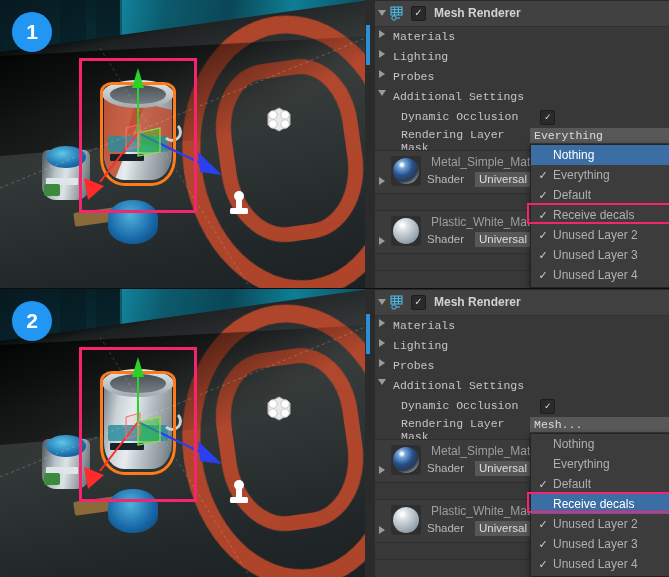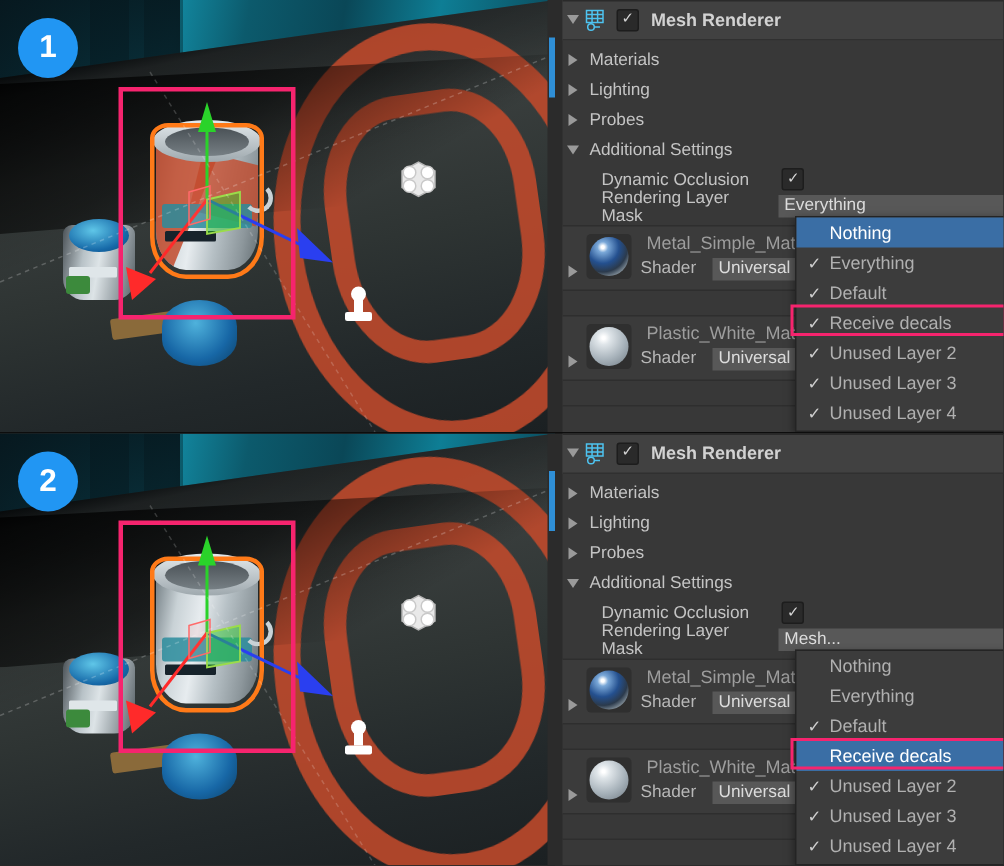--- a/index.html
+++ b/index.html
@@ -97,21 +97,21 @@
     display:flex;align-items:center;border-bottom:1px solid #303030;}
   .insp-header .top-line{position:absolute;left:0;top:0;width:294px;height:1px;background:#2a2a2a;}
   .foldout{width:14px;display:flex;align-items:center;justify-content:center;flex:0 0 14px;}
   .tri-d{width:0;height:0;border-left:4.5px solid transparent;border-right:4.5px solid transparent;border-top:6px solid #9a9a9a;}
   .tri-r{width:0;height:0;border-top:4.5px solid transparent;border-bottom:4.5px solid transparent;border-left:6px solid #9a9a9a;}
   .mr-icon{width:16px;height:15px;margin-right:6px;flex:0 0 16px;}
   .cb{width:13px;height:13px;background:#2a2a2a;border:1px solid #1d1d1d;border-radius:2px;
     display:flex;align-items:center;justify-content:center;color:#d6d6d6;font-size:10px;line-height:1;flex:0 0 13px;}
   .comp-title{margin-left:8px;font-weight:bold;color:#d2d2d2;font-size:12px;}
 
-  .row{position:absolute;left:0;width:294px;height:19.5px;display:flex;align-items:center;}
+  .row{position:absolute;left:0;width:294px;height:19.5px;display:flex;align-items:flex-start;font-family:Liberation Mono, monospace;}
   .row .lbl{margin-left:4px;}
 
   .field{background:#585858;color:#dcdcdc;height:15px;line-height:15px;padding:0 4px;
     font-size:11.5px;box-sizing:border-box;}
 
   .mat-block{position:absolute;left:0;width:294px;background:#3b3b3b;border-top:1px solid #2e2e2e;border-bottom:1px solid #2e2e2e;}
   .mat-prev{position:absolute;left:16px;top:5px;width:30px;height:30px;border-radius:3px;background:#2f2f2f;
     display:flex;align-items:center;justify-content:center;}
   .sphere{width:26px;height:26px;border-radius:50%;}
   .sphere.metal{background:radial-gradient(circle at 34% 26%,#ffffff 4%,#7aa8d8 14%,#24508f 42%,#2b3a4c 64%,#9aa6ad 84%,#c9d3d9 100%);}

